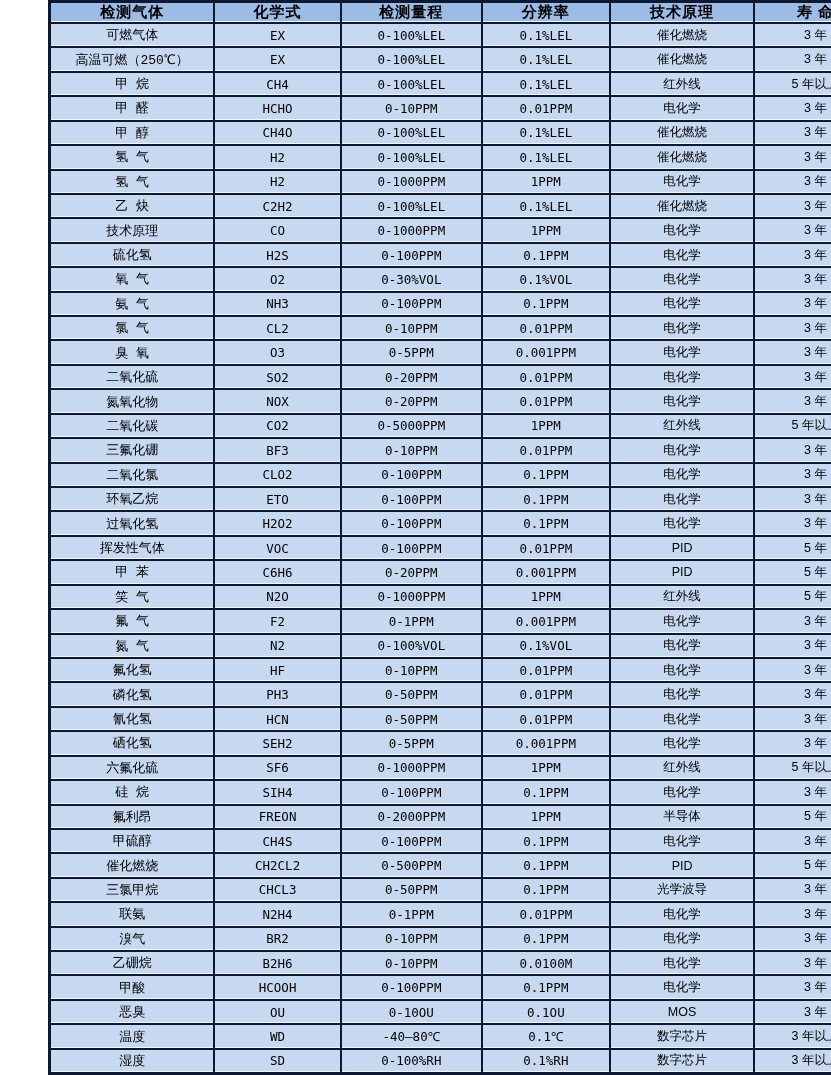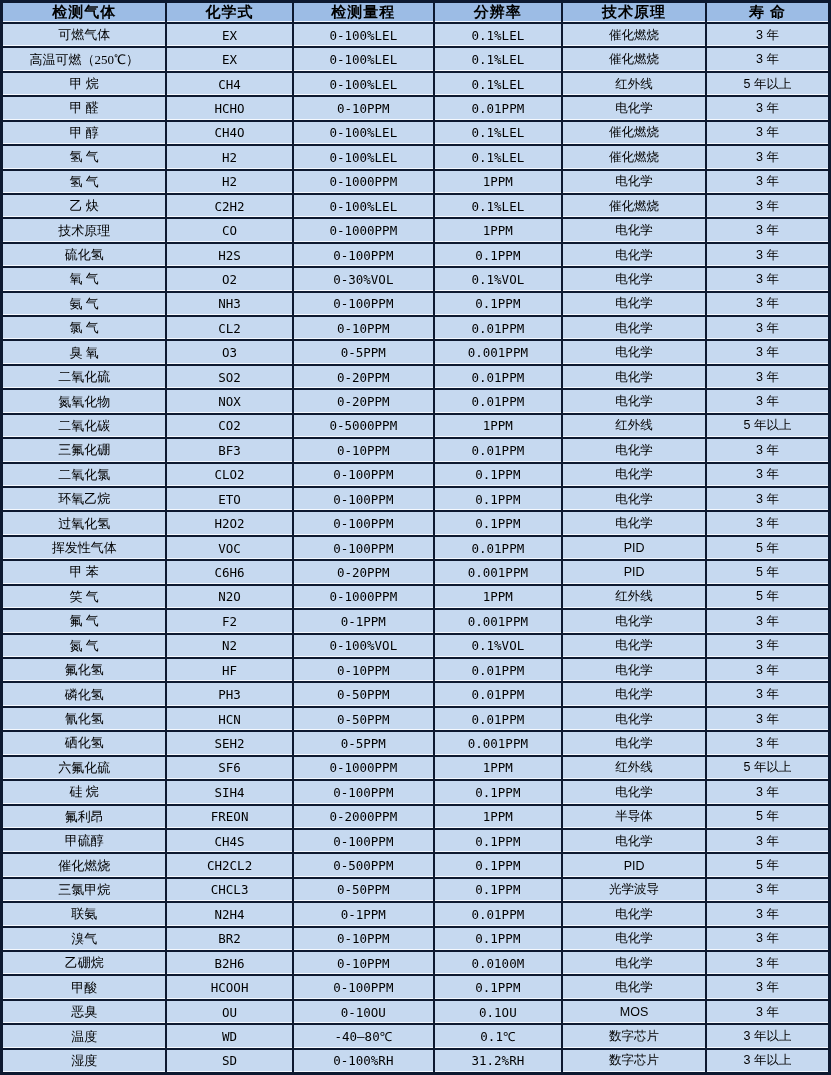--- a/index.html
+++ b/index.html
@@ -6,20 +6,21 @@
     margin: 0;
     padding: 0;
     background: #ffffff;
     font-family: "Liberation Sans", sans-serif;
   }
   .page {
     width: 831px;
     height: 1075px;
     box-sizing: border-box;
     background: #ffffff;
+    padding-left: 48px;
   }
   table.gas-table {
     width: 831px;
     height: 1075px;
     border-collapse: collapse;
     table-layout: fixed;
     border: 3px solid #0d1930;
   }
   table.gas-table tr { height: 21.5px; }
   table.gas-table th,
@@ -41,21 +42,21 @@
     font-weight: bold;
     font-size: 15px;
     letter-spacing: 1px;
   }
   table.gas-table td {
     background: #c6d9f0;
     font-family: "DejaVu Sans Mono", "Liberation Mono", monospace;
     font-size: 12.5px;
   }
   table.gas-table td.col-gas-name {
-    font-family: Liberation Serif, serif;
+    font-family: Liberation Mono, monospace;
     font-size: 13px;
   }
   table.gas-table td.col-principle,
   table.gas-table td.col-lifespan {
     font-family: "Liberation Sans", sans-serif;
     font-size: 12.5px;
   }
 </style>
 </head>
 <body>
@@ -414,19 +415,19 @@
           <td class="col-formula">WD</td>
           <td class="col-range">-40—80℃</td>
           <td class="col-resolution">0.1℃</td>
           <td class="col-principle">数字芯片</td>
           <td class="col-lifespan">3 年以上</td>
         </tr>
         <tr>
           <td class="col-gas-name">湿度</td>
           <td class="col-formula">SD</td>
           <td class="col-range">0-100%RH</td>
-          <td class="col-resolution">31.2%RH</td>
+          <td class="col-resolution">0.1%RH</td>
           <td class="col-principle">数字芯片</td>
           <td class="col-lifespan">3 年以上</td>
         </tr>
       </tbody>
   </table>
 </div>
 
 </body></html>

